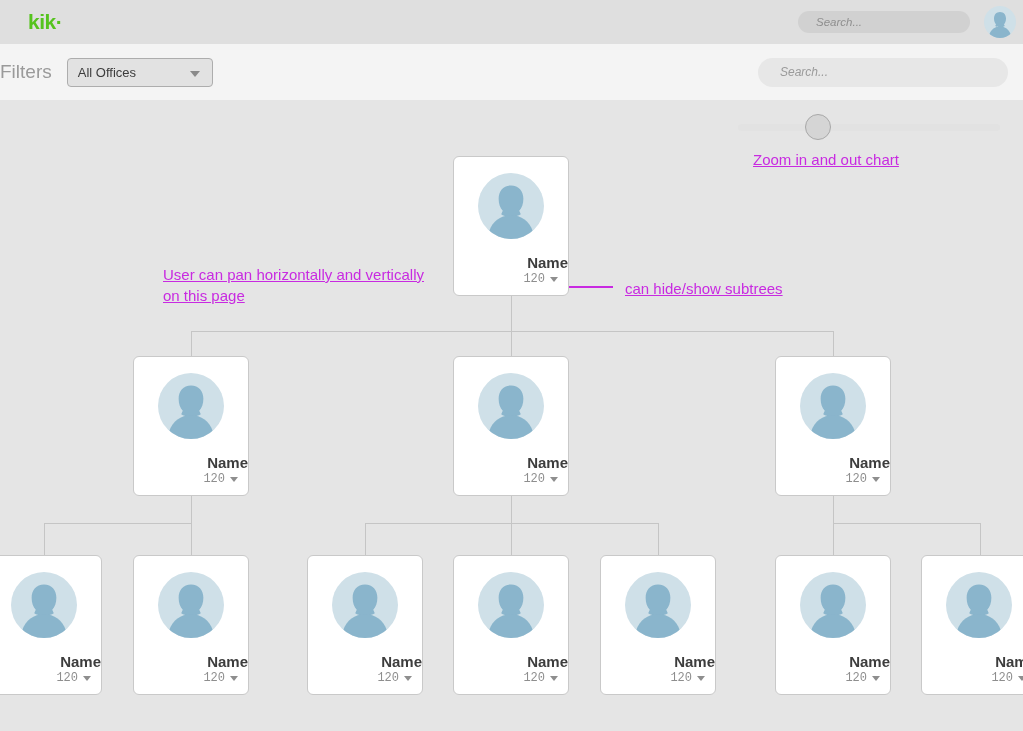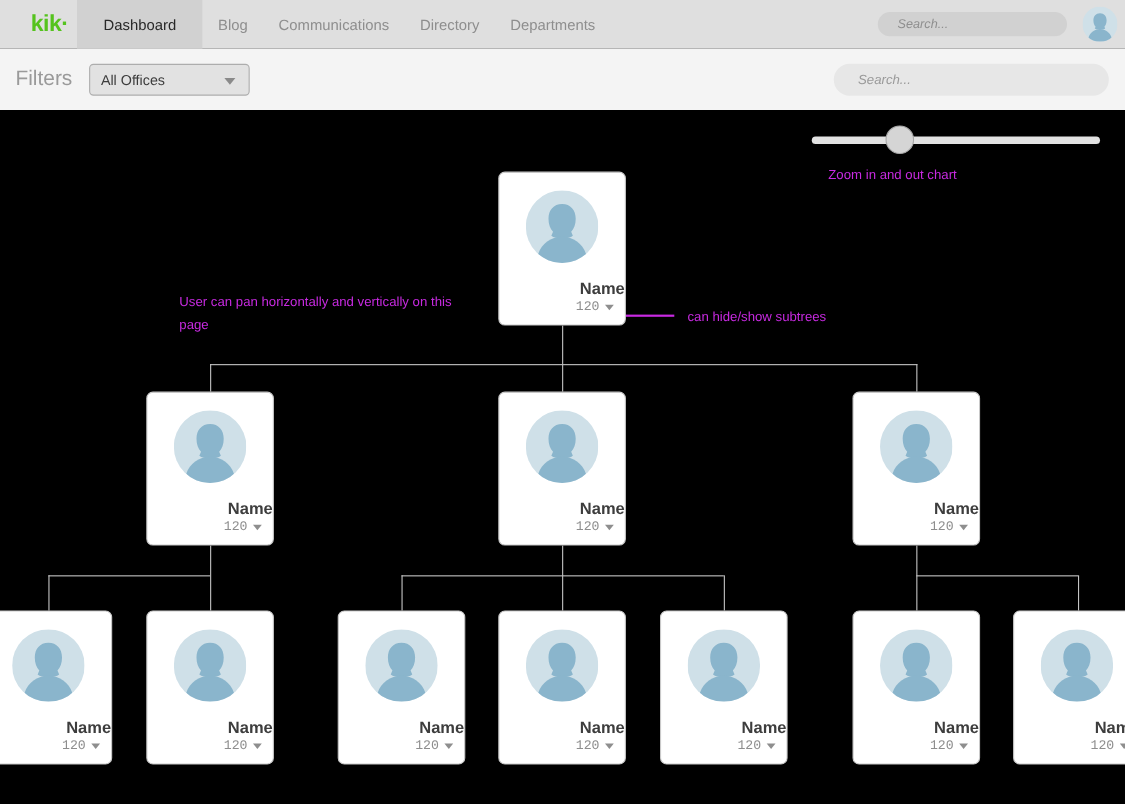--- a/index.html
+++ b/index.html
@@ -1,36 +1,36 @@
 <!DOCTYPE html>
 <html><head>
 <meta charset="utf-8">
 <style>
   * { margin:0; padding:0; box-sizing:border-box; }
   html,body { width:1023px; height:731px; overflow:hidden; background:#fff;
     font-family:"Liberation Sans", sans-serif; }
-  #app { position:relative; width:1023px; height:731px; overflow:hidden; background:#000000; }
+  #app { position:relative; width:1023px; height:731px; overflow:hidden; background:#e5e5e5; }
 
   
   .navbar { position:absolute; left:0; top:0; width:1023px; height:44px; background:#dfdfdf;
     display:flex; align-items:center; }
   .logo { margin-left:28px; font-size:21px; font-weight:bold; color:#55c31e; letter-spacing:-0.5px; cursor:pointer; }
   .tabs { display:flex; align-items:stretch; height:44px; margin-left:8px; }
   .tab { display:flex; align-items:center; padding:0 14px; font-size:13.5px; color:#8e8e8e; cursor:pointer; }
   .tab.active { background:#d1d1d1; color:#282828; padding:0 24px; }
   .nav-right { margin-left:auto; display:flex; align-items:center; margin-right:7px; }
   .nav-search { width:172px; height:22px; border:none; border-radius:11px; background:#d1d1d1;
     padding:0 18px; font-size:11.5px; font-style:italic; color:#555; outline:none; }
   .nav-search::placeholder { color:#8f8f8f; font-style:italic; }
   .nav-avatar { width:32px; height:32px; margin-left:14px; cursor:pointer; }
 
   
   .filterbar { position:absolute; left:0; top:44px; width:1023px; height:56px; background:#f4f4f4;
     display:flex; align-items:center; }
-  .filters-label { margin-left:14px; font-size:19px; color:#9a9a9a; }
+  .filters-label { font-size:19px; color:#9a9a9a; }
   .dropdown { position:relative; height:29px; background:#e2e2e2; border:1px solid #adadad;
     border-radius:4px; display:flex; align-items:center; padding:0 30px 0 10px; cursor:pointer; }
   .dd1 { margin-left:16px; width:145px; }
   .dd2 { margin-left:15px; width:146px; }
   .dropdown .dd-value { font-size:13px; color:#3c3c3c; white-space:nowrap; }
   .dd-caret { position:absolute; right:12px; top:12px; width:0; height:0;
     border-left:5px solid transparent; border-right:5px solid transparent; border-top:6px solid #8a8a8a; }
   .filter-search { margin-left:auto; margin-right:15px; width:250px; height:29px; border:none;
     border-radius:15px; background:#e7e7e7; padding:0 22px; font-size:12px; font-style:italic;
     color:#555; outline:none; }
@@ -39,21 +39,21 @@
   
   .add-btn { position:absolute; left:14px; top:118px; width:205px; height:42px; background:#d9d9d9;
     border:1px solid #a9a9a9; border-radius:3px; font-family:"Liberation Sans",sans-serif;
     font-size:13px; font-weight:bold; color:#1a1a1a; letter-spacing:0.3px; cursor:pointer; }
   .slider-track { position:absolute; left:738px; top:124px; width:262px; height:7px;
     background:#e2e2e2; border-radius:4px; cursor:pointer; }
   .slider-thumb { position:absolute; left:805px; top:114px; width:26px; height:26px;
     border-radius:50%; background:#d5d5d5; border:1px solid #a8a8a8; cursor:grab; }
 
   
-  .note { position:absolute; color:#c82ae1; font-size:12px; line-height:21px; }
+  .note { position:absolute; color:#c82ae1; font-size:15px; line-height:21px;text-decoration:underline; }
   .note-zoom { left:753px; top:149px; }
   .note-pan  { left:163px; top:216px; width:272px;margin-top:48px; }
   .note-subtree { left:625px; top:278px; }
   .note-line { position:absolute; left:567px; top:286px; width:46px; height:2px; background:#c82ae1; }
 
   
   .connector { position:absolute; background:#c5c5c5; }
   .card { position:absolute; width:116px; height:140px; background:#fff; border:1px solid #c9c9c9;
     border-radius:6px; cursor:pointer; }
   .avatar { position:absolute; left:50%; transform:translateX(-50%); top:16px; width:66px; height:66px; }
@@ -79,27 +79,20 @@
         <path fill="#8ab5cc" d="M32 41c-10 0-18 6-21 15v9h42v-9c-3-9-11-15-21-15z"></path>
       </g>
     </symbol>
   </defs>
 </svg>
 
 <div id="app">
 
   <div class="navbar">
     <div class="logo">kik·</div>
-    <div class="tabs">
-      <div class="tab active">Dashboard</div>
-      <div class="tab">Blog</div>
-      <div class="tab">Communications</div>
-      <div class="tab">Directory</div>
-      <div class="tab">Departments</div>
-    </div>
     <div class="nav-right">
       <input class="nav-search" type="text" placeholder="Search..." style="">
       <svg class="nav-avatar" viewBox="0 0 64 64">
           <use href="#person"></use>
         </svg>
     </div>
   </div>
 
   <div class="filterbar">
     <div class="filters-label">Filters</div>

